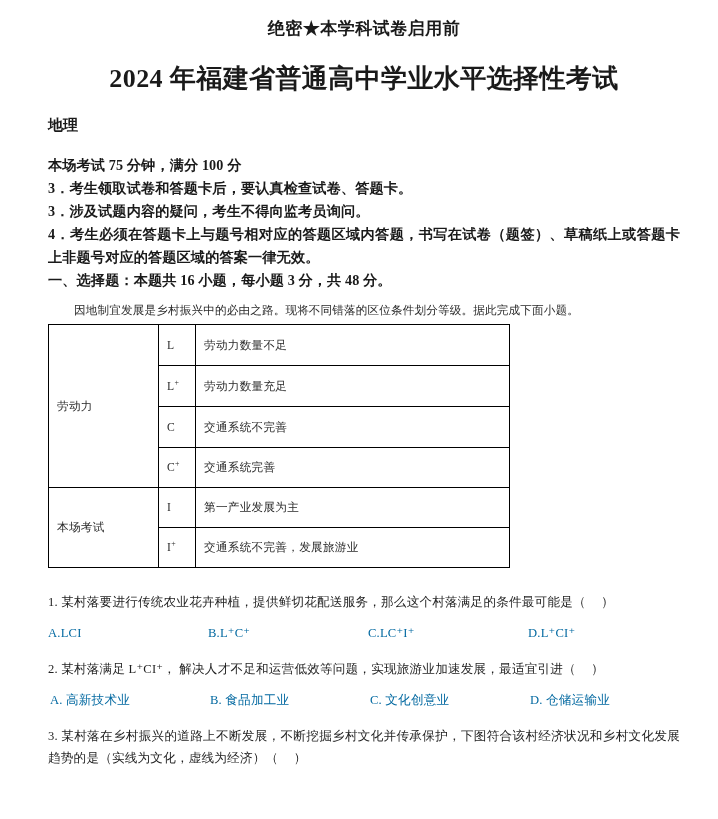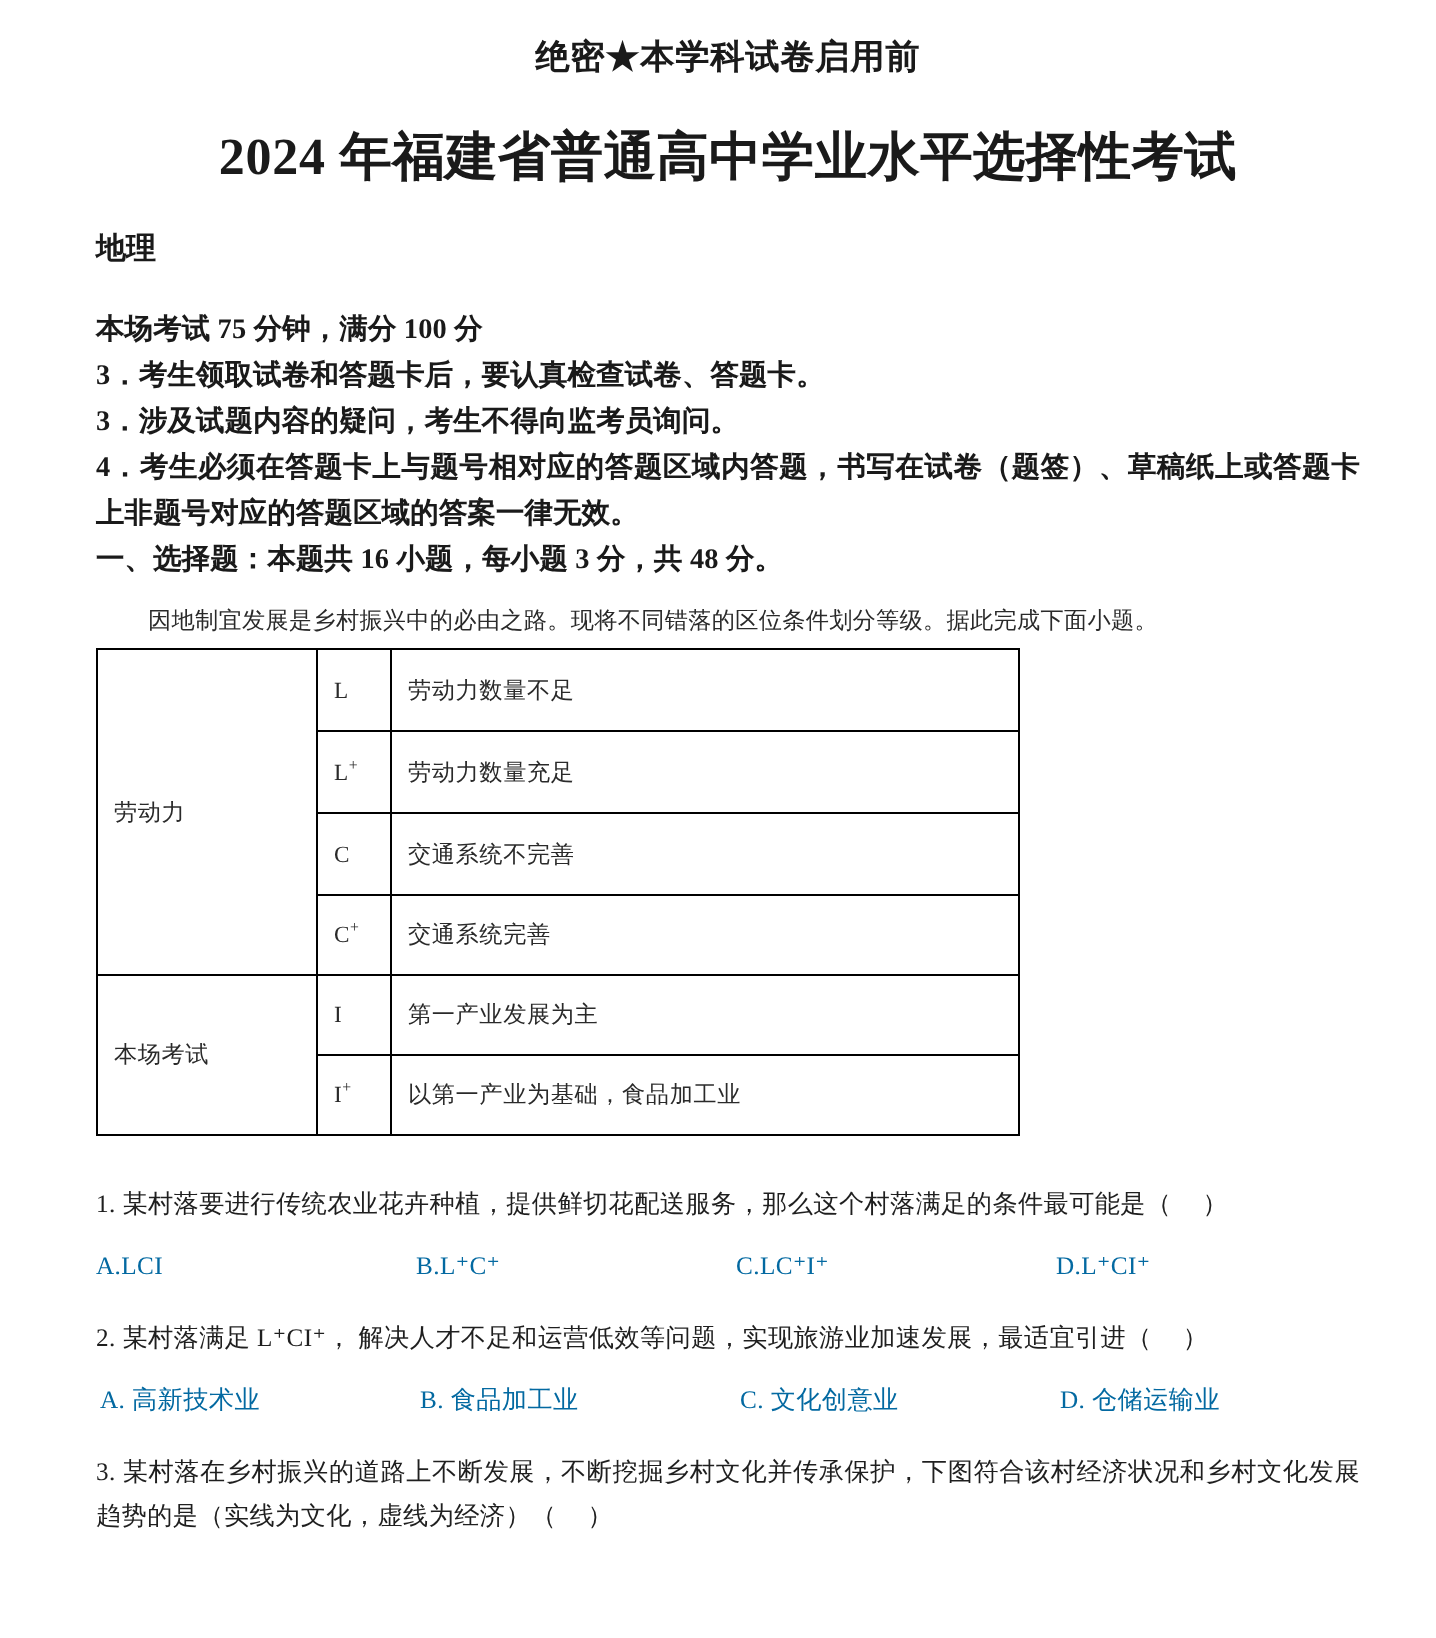--- a/index.html
+++ b/index.html
@@ -195,21 +195,21 @@
         <td class="sym-cell">
           <span>I</span><sup></sup>
         </td>
         <td class="desc-cell">第一产业发展为主</td>
       </tr>
 
       <tr class="rh-b">
         <td class="sym-cell">
           <span>I</span><sup>+</sup>
         </td>
-        <td class="desc-cell">以第一产业为基础，食品加工业</td>
+        <td class="desc-cell">交通系统不完善，发展旅游业</td>
       </tr>
 
     </tbody>
   </table>
 
   <div class="questions">
 
     <div class="q-block">
       <p class="q-stem"><span>1.</span> <span>某村落要进行传统农业花卉种植，提供鲜切花配送服务，那么这个村落满足的条件最可能是（</span><span class="gap-paren">&nbsp;&nbsp;&nbsp;</span><span>）</span></p>
       <div class="q-options">

